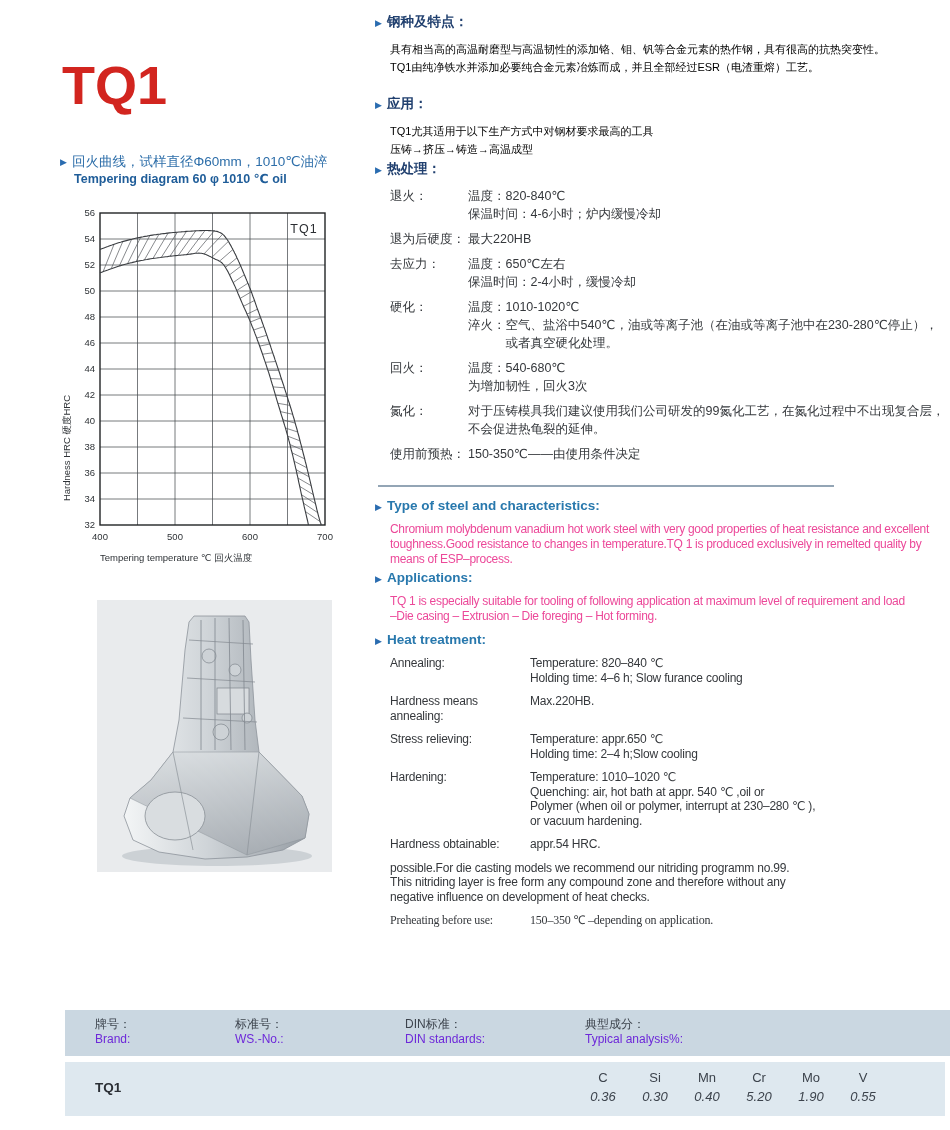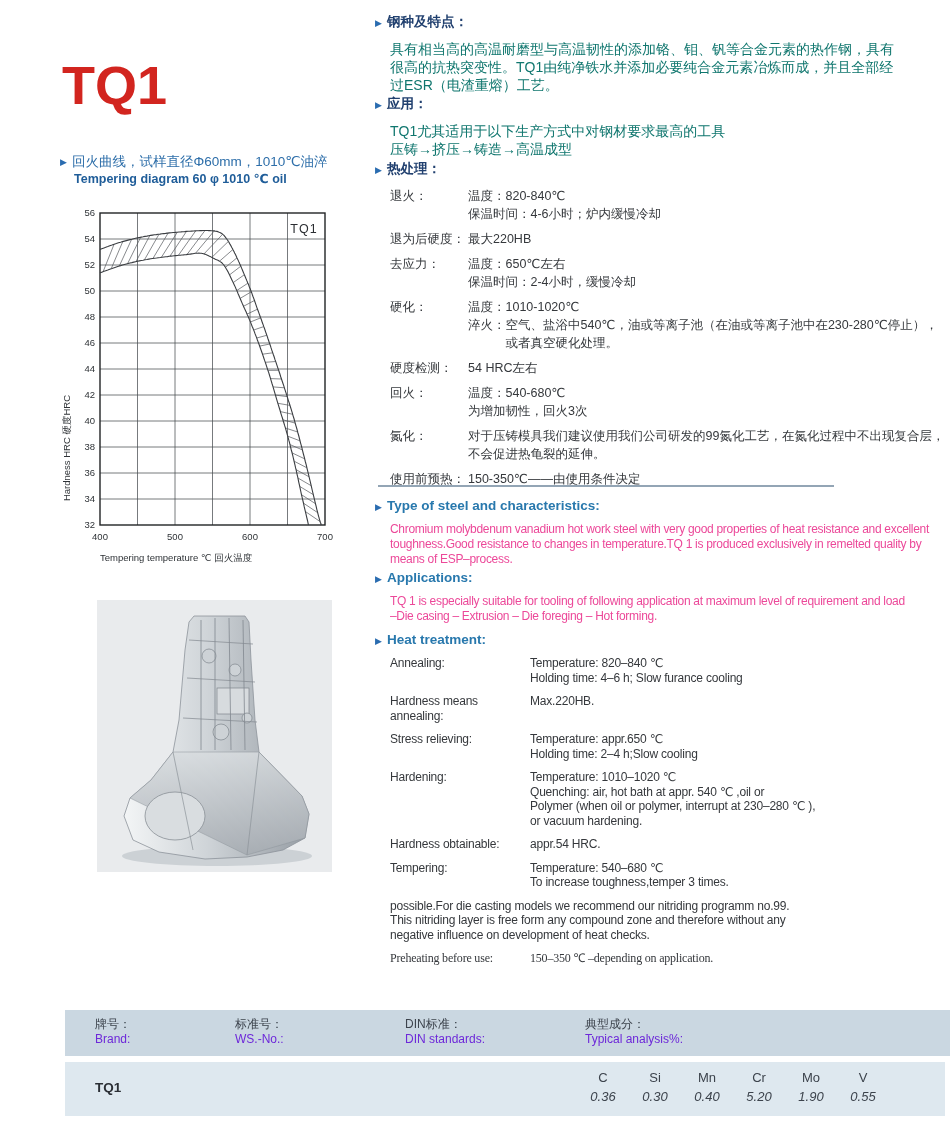--- a/index.html
+++ b/index.html
@@ -17,21 +17,21 @@
   .chart-wrap{position:absolute;left:58px;top:203px;width:300px;height:368px;}
 
   .photo-box{position:absolute;left:97px;top:600px;width:235px;height:272px;background:#e9ebed;}
 
   
   .rcol{position:absolute;left:375px;width:570px;}
   .sec-h{display:flex;align-items:baseline;font-size:13.5px;font-weight:bold;margin:0 0 9px 0;}
   .sec-h.zh{color:#21406f;}
   .sec-h.en{color:#2878ad;}
   .sec-h .tri{font-size:9px;}
-  .body-p{margin:0 0 0 15px;font-size:14px;line-height:18px;color:#0f766e;
+  .body-p{margin:0 0 0 15px;font-size:11px;line-height:18px;color:#000000;
           white-space:pre-line;max-width:512px;}
   .body-p.en{font-size:12px;line-height:15px;letter-spacing:-0.3px;color:#ec4899;max-width:548px;}
 
   .ht-rows{margin-left:15px;}
   .ht-row{display:flex;margin-bottom:7px;}
   .ht-row .ht-label{flex:0 0 78px;font-size:12.5px;line-height:18px;color:#35383c;}
   .ht-row .ht-value{flex:1;font-size:12.5px;line-height:18px;color:#35383c;white-space:pre-line;}
   .ht-rows.en .ht-row{margin-bottom:9px;}
   .ht-rows.en .ht-label{flex:0 0 140px;font-size:12px;line-height:14.5px;letter-spacing:-0.2px;}
   .ht-rows.en .ht-value{font-size:12px;line-height:14.5px;letter-spacing:-0.2px;}
@@ -226,24 +226,20 @@
           <div class="ht-value">温度：650℃左右
 保温时间：2-4小时，缓慢冷却</div>
         </div>
         <div class="ht-row">
           <div class="ht-label">硬化：</div>
           <div class="ht-value">温度：1010-1020℃
 淬火：空气、盐浴中540℃，油或等离子池（在油或等离子池中在230-280℃停止），
 　　　或者真空硬化处理。</div>
         </div>
         <div class="ht-row">
-          <div class="ht-label">硬度检测：</div>
-          <div class="ht-value">54 HRC左右</div>
-        </div>
-        <div class="ht-row">
           <div class="ht-label">回火：</div>
           <div class="ht-value">温度：540-680℃
 为增加韧性，回火3次</div>
         </div>
         <div class="ht-row">
           <div class="ht-label">氮化：</div>
           <div class="ht-value">对于压铸模具我们建议使用我们公司研发的99氮化工艺，在氮化过程中不出现复合层，不会促进热龟裂的延伸。</div>
         </div>
         <div class="ht-row">
           <div class="ht-label">使用前预热：</div>
@@ -294,25 +290,20 @@
         <div class="ht-row">
           <div class="ht-label">Hardening:</div>
           <div class="ht-value">Temperature: 1010–1020 ℃
 Quenching: air, hot bath at appr. 540 ℃ ,oil or
 Polymer (when oil or polymer, interrupt at 230–280 ℃ ),
 or vacuum hardening.</div>
         </div>
         <div class="ht-row">
           <div class="ht-label">Hardness obtainable:</div>
           <div class="ht-value">appr.54 HRC.</div>
-        </div>
-        <div class="ht-row">
-          <div class="ht-label">Tempering:</div>
-          <div class="ht-value">Temperature: 540–680 ℃
-To increase toughness,temper 3 times.</div>
         </div>
         <div class="ht-row">
           <div class="ht-value">possible.For die casting models we recommend our nitriding programm no.99.
 This nitriding layer is free form any compound zone and therefore without any
 negative influence on development of heat checks.</div>
         </div>
         <div class="ht-row gap-before">
           <div class="ht-label">Preheating before use:</div>
           <div class="ht-value">150–350 ℃ –depending on application.</div>
         </div>

